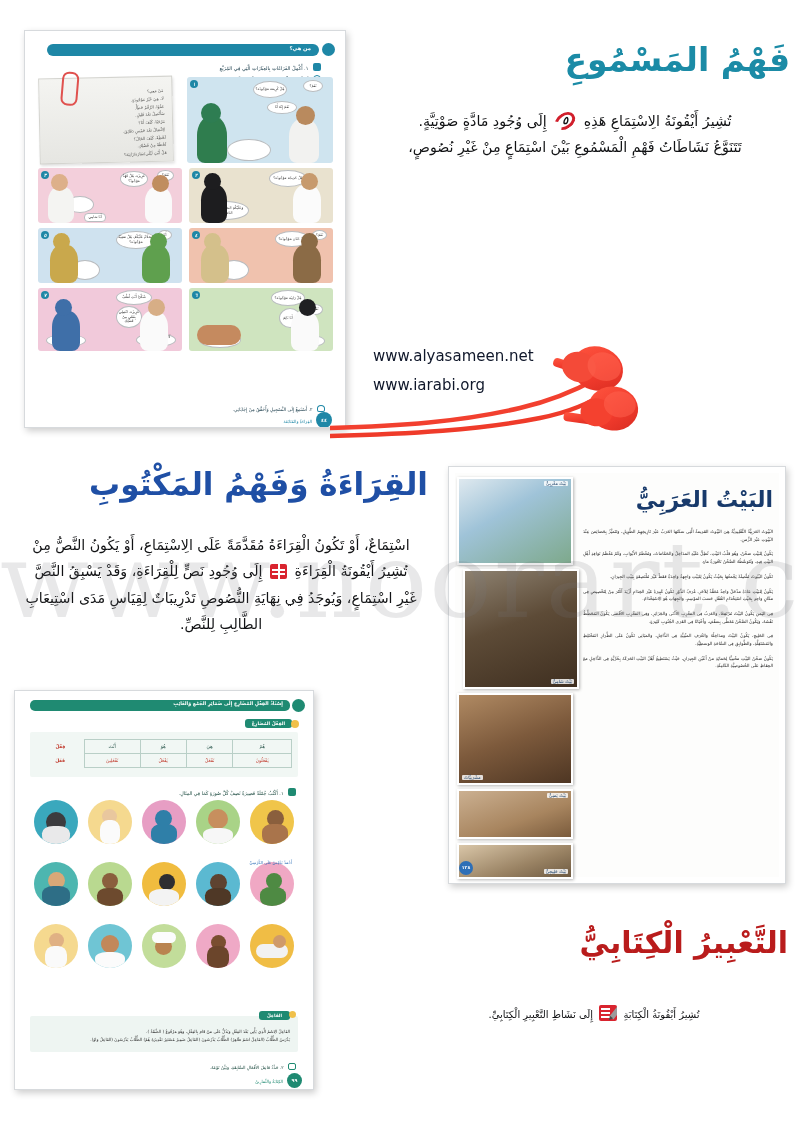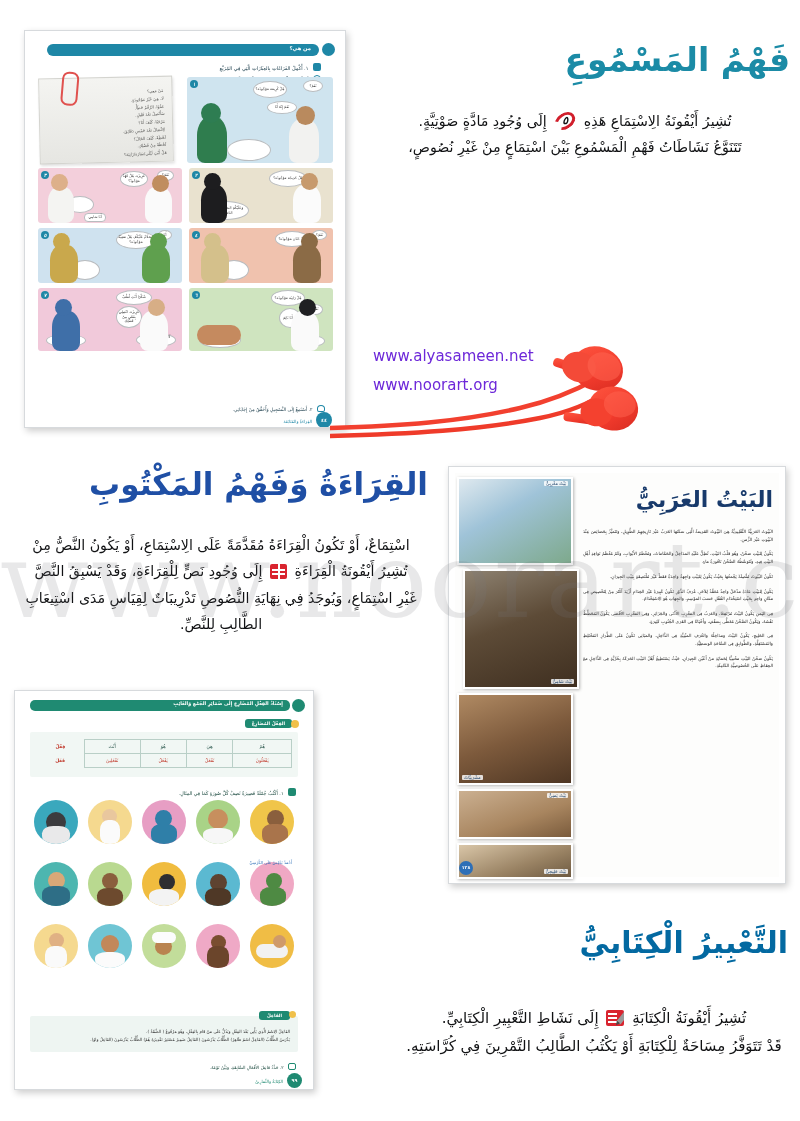--- a/index.html
+++ b/index.html
@@ -51,21 +51,21 @@
     font-family: "DejaVu Sans", "Liberation Sans", sans-serif;
     color: #111214;
     z-index: 20;
     line-height: 1.85;
   }
   .para .mark-red { color: #d7262f; font-weight: bold; }
   .urls {
     position: absolute;
     direction: ltr;
     text-align: left;
-    color: #6d28d9;
+    color: #0f172a;
     font-family: "DejaVu Sans", "Liberation Sans", sans-serif;
     font-size: 15px;
     line-height: 1.95;
     z-index: 25;
   }
 
   
   .ico-inline {
     display: inline-block;
     vertical-align: -3px;
@@ -518,21 +518,21 @@
       <span class="ico-inline ico-listen">
         <i class="ring"></i><i class="num">٥</i>
       </span>
       <span>إِلَى وُجُودِ مَادَّةٍ صَوْتِيَّةٍ.</span>
     </div>
     <div>تَتَنَوَّعُ نَشَاطَاتُ فَهْمِ الْمَسْمُوعِ بَيْنَ اسْتِمَاعٍ مِنْ غَيْرِ نُصُوصٍ،</div>
   </div>
 
   <div class="urls" style="left:373px; top:342px;">
     <div>www.alyasameen.net</div>
-    <div>www.noorart.org</div>
+    <div>www.iarabi.org</div>
   </div>
 
   <svg id="earbuds" viewBox="0 0 330 120">
     <defs>
       <linearGradient id="budg" x1="0" y1="0" x2="1" y2="1">
         <stop offset="0%" stop-color="#ff5640"></stop>
         <stop offset="60%" stop-color="#f03a2c"></stop>
         <stop offset="100%" stop-color="#d62b20"></stop>
       </linearGradient>
     </defs>
@@ -715,26 +715,25 @@
 
       <div class="g-foot">
         <i class="eico"></i>
         <span>٢. حَدِّدُ فَاعِلَ الأَفْعَالِ السَّابِقَةِ، وَبَيِّنُ نَوْعَهُ.</span>
       </div>
       <div class="g-section">الكِتَابَةُ وَالتَّمَارِينُ</div>
       <div class="g-pagenum">٩٩</div>
     </div>
   </div>
 
-  <div class="heading" id="h-writing" style="left:400px; top:925px; width:388px; font-size:30px; color:#0369a1;">التَّعْبِيرُ الْكِتَابِيُّ</div>
-
-  <div class="para" id="p-writing" style="left:398px; top:1005px; width:392px; font-size:15px;">
+  <div class="heading" id="h-writing" style="left:400px; top:925px; width:388px; font-size:30px; color:#b91c1c;">التَّعْبِيرُ الْكِتَابِيُّ</div>
+
+  <div class="para" id="p-writing" style="left:398px; top:1005px; width:392px; font-size:10px;">
     <div>
       <span>تُشِيرُ أَيْقُونَةُ الْكِتَابَةِ</span>
       <span class="ico-inline ico-write">
         <i class="lines"></i><i class="pen"></i>
       </span>
       <span>إِلَى نَشَاطِ التَّعْبِيرِ الْكِتَابِيِّ.</span>
     </div>
-    <div>قَدْ تَتَوَفَّرُ مِسَاحَةٌ لِلْكِتَابَةِ أَوْ يَكْتُبُ الطَّالِبُ التَّمْرِينَ فِي كُرَّاسَتِهِ.</div>
   </div>
 
 </div>
 
 </body></html>

